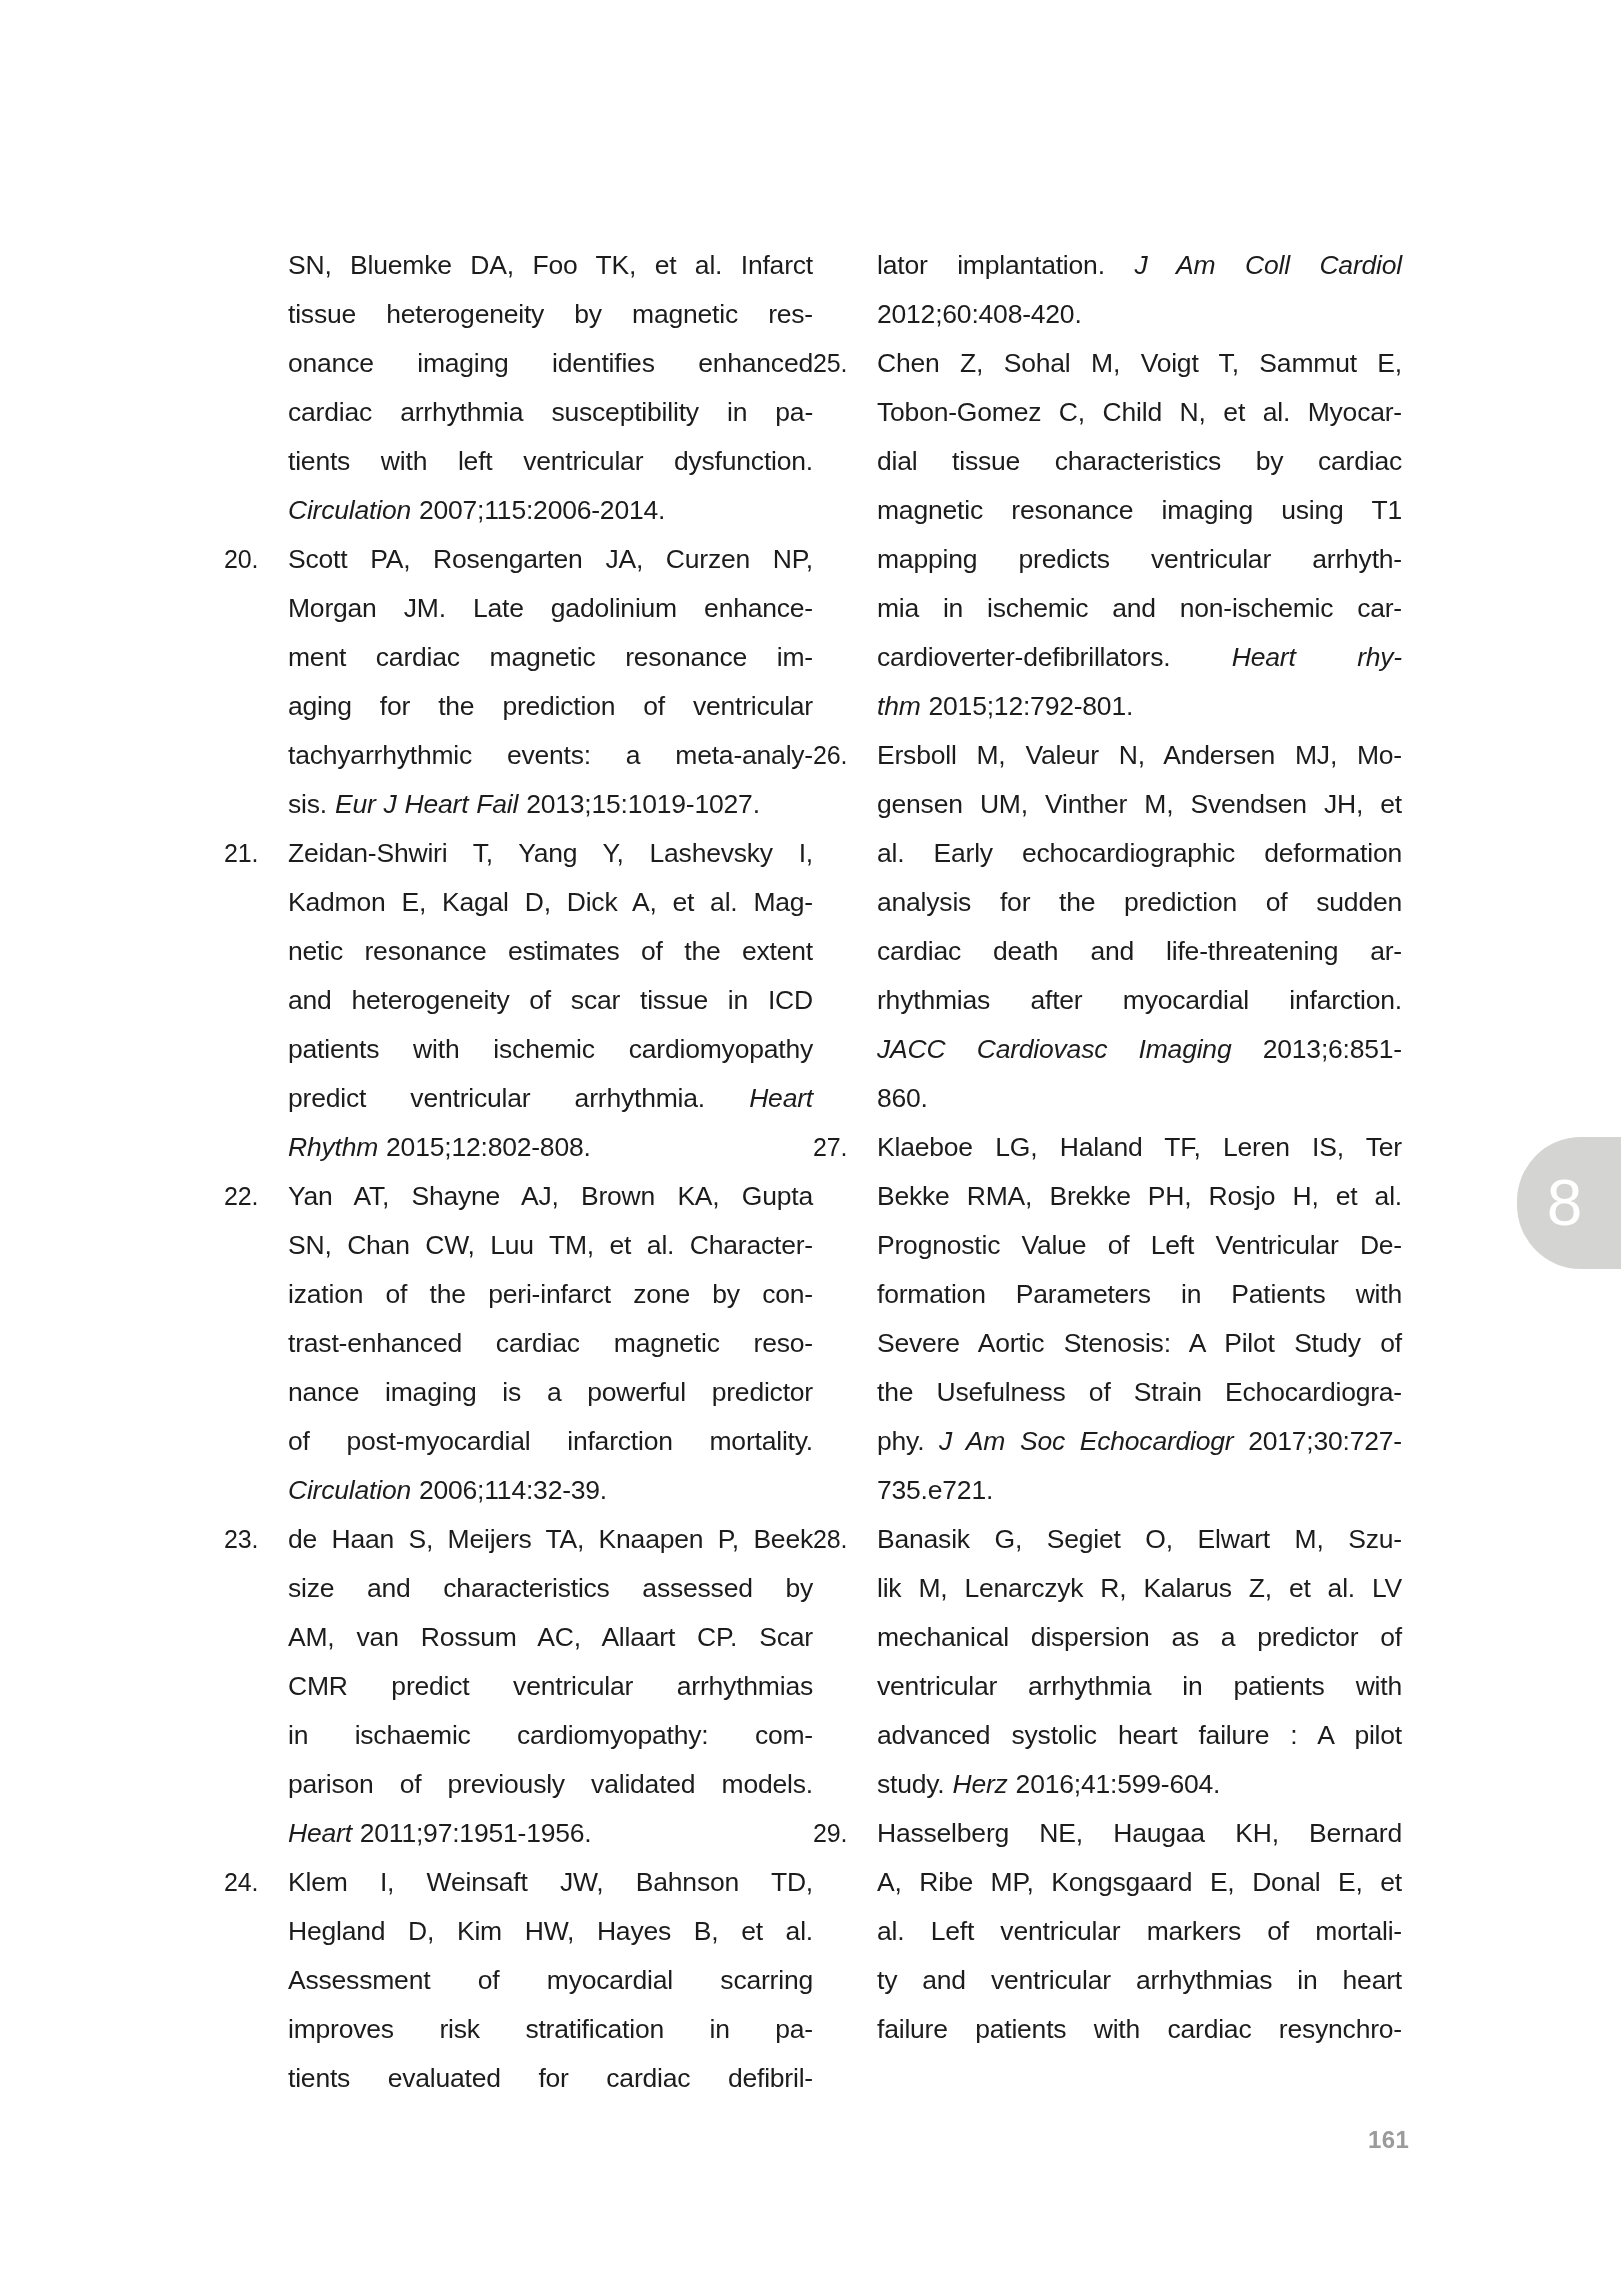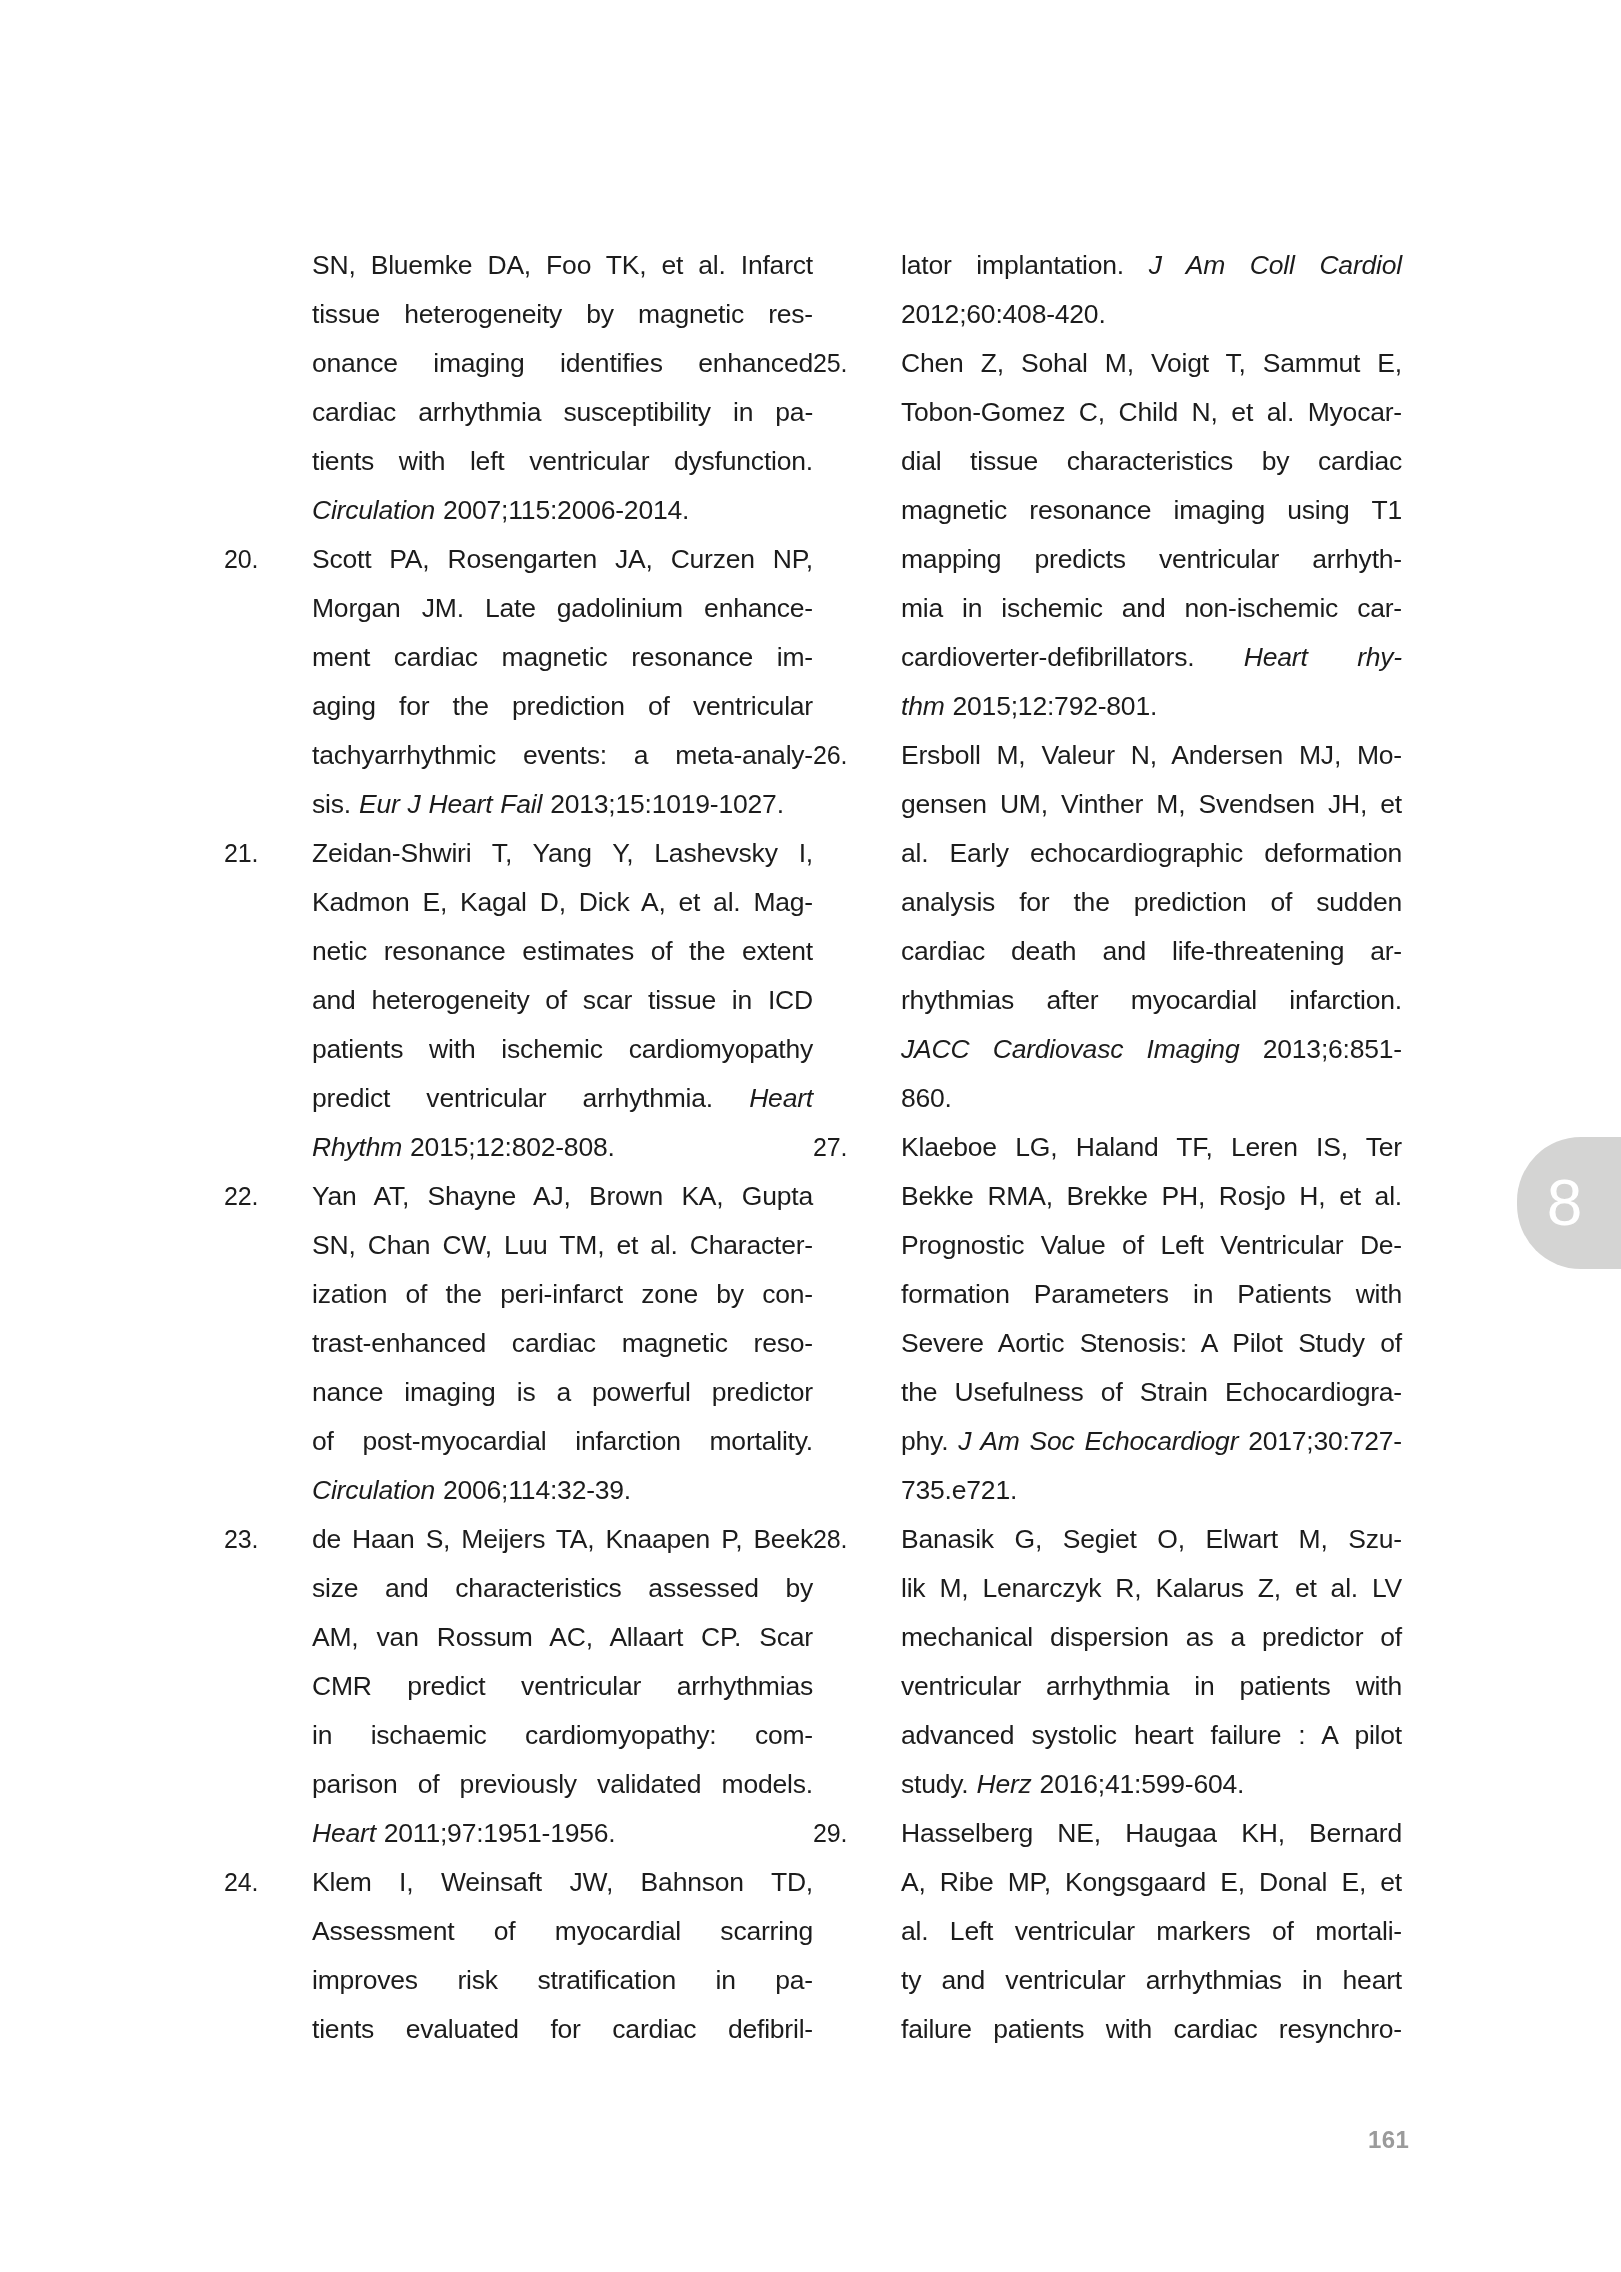--- a/index.html
+++ b/index.html
@@ -33,21 +33,21 @@
     position: absolute;
     left: 0;
     top: 0;
     font-weight: normal;
     font-size: 25px;
     line-height: 49px;
     color: var(--text, #1c1c1c);
     letter-spacing: -0.2px;
   }
   .ref-body {
-    margin-left: 88px;
+    margin-left: 64px;
   }
   .ref-line {
     font-size: 26.5px;
     line-height: 49px;
     height: 49px;
     letter-spacing: -0.2px;
     word-spacing: 0.8px;
     color: var(--text, #1c1c1c);
     text-align: justify;
     text-align-last: justify;
@@ -152,20 +152,21 @@
           <div class="ref-line"><span>CMR predict ventricular arrhythmias</span></div>
           <div class="ref-line"><span>in ischaemic cardiomyopathy: com-</span></div>
           <div class="ref-line"><span>parison of previously validated models.</span></div>
           <div class="ref-line last"><span class="it">Heart</span><span> 2011;97:1951-1956.</span></div>
         </div>
       </div>
       <div class="ref">
         <span class="ref-num">24.</span>
         <div class="ref-body">
           <div class="ref-line"><span>Klem I, Weinsaft JW, Bahnson TD,</span></div>
+          <div class="ref-line"><span>Hegland D, Kim HW, Hayes B, et al.</span></div>
           <div class="ref-line"><span>Assessment of myocardial scarring</span></div>
           <div class="ref-line"><span>improves risk stratification in pa-</span></div>
           <div class="ref-line"><span>tients evaluated for cardiac defibril-</span></div>
         </div>
       </div>
     </div>
 
   <div class="ref-column col-right" id="col-right">
       <div class="ref">
         <span class="ref-num"></span>

